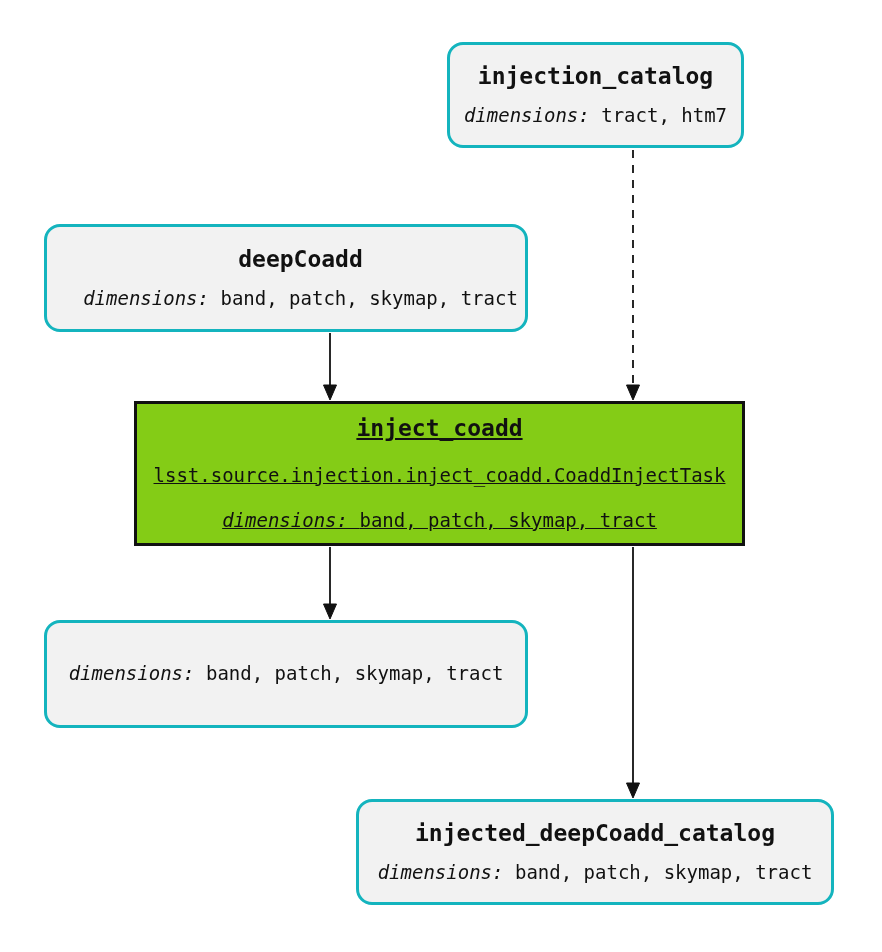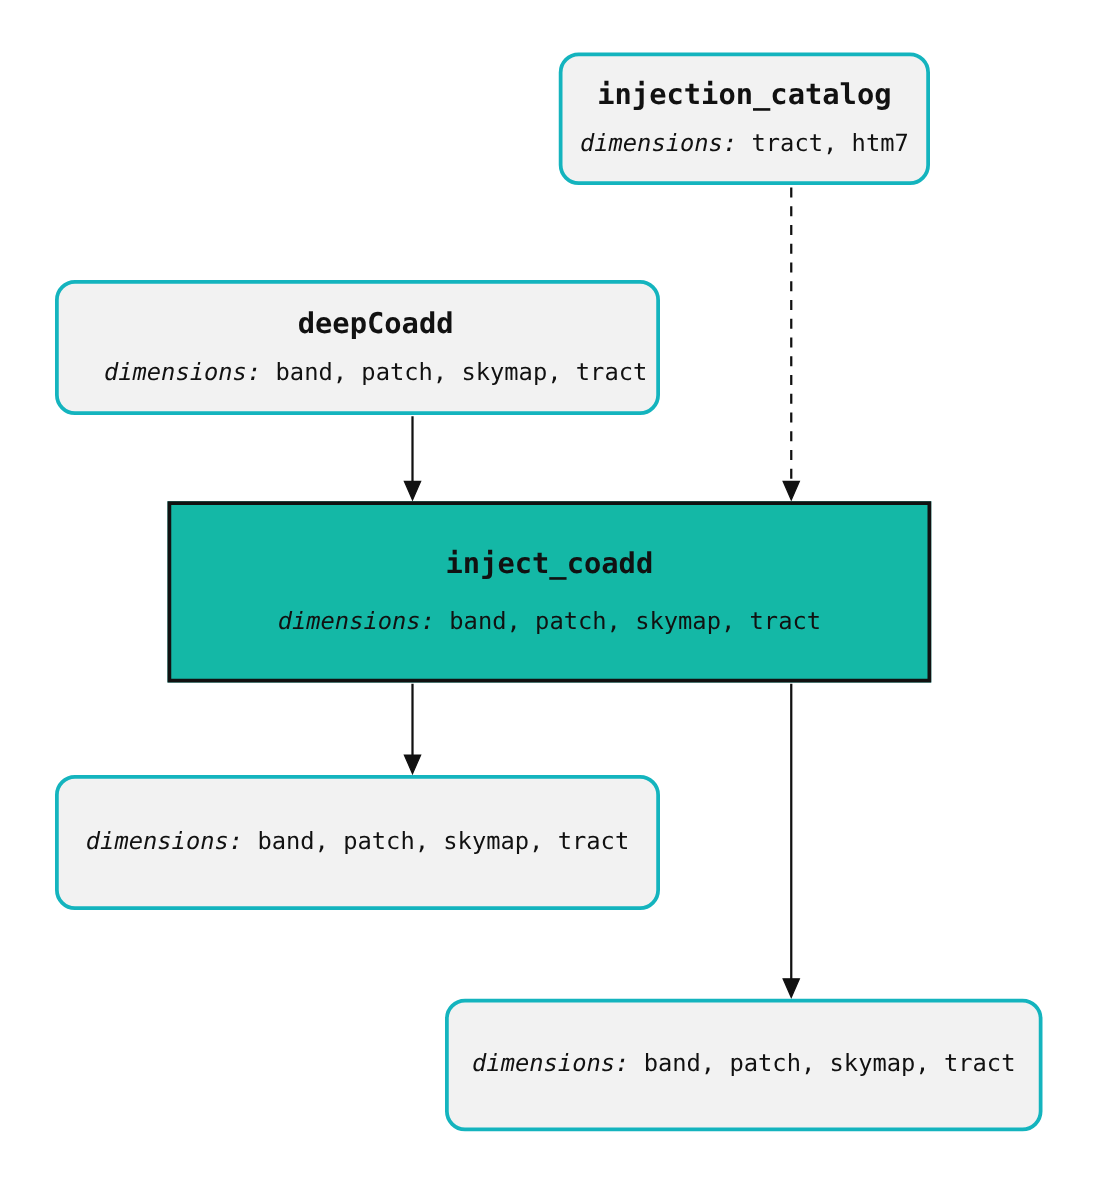--- a/index.html
+++ b/index.html
@@ -34,24 +34,25 @@
     text-align: center;
     white-space: nowrap;
   }
   .node--dataset {
     background: #f2f2f2;
     border: 3.5px solid #14b4be;
     border-radius: 16px;
     gap: 15px;
   }
   .node--task {
-    background: #14b8a6;
+    background: #84cc16;
     border: 3.5px solid #111111;
     border-radius: 0;
     gap: 23px;
+    text-decoration: underline;
   }
   .node__title {
     font-weight: bold;
     font-size: 23px;
     line-height: 1.15;
   }
   .node__meta {
     font-size: 19px;
     line-height: 1.15;
   }
@@ -118,33 +119,35 @@
   <div class="node node--dataset" id="node-deepCoadd">
     <div class="node__title">deepCoadd</div>
     <div class="node__meta">
       <span class="dims-label">dimensions:</span>
       <span>band, patch, skymap, tract</span>
     </div>
   </div>
 
   <div class="node node--task" id="node-inject-coadd">
     <div class="node__title">inject_coadd</div>
+    <div class="node__meta">lsst.source.injection.inject_coadd.CoaddInjectTask</div>
     <div class="node__meta">
       <span class="dims-label">dimensions:</span>
       <span>band, patch, skymap, tract</span>
     </div>
   </div>
 
   <div class="node node--dataset" id="node-injected-deepCoadd">
     <div class="node__meta">
       <span class="dims-label">dimensions:</span>
       <span>band, patch, skymap, tract</span>
     </div>
   </div>
 
   <div class="node node--dataset" id="node-injected-deepCoadd-catalog">
+    <div class="node__title">injected_deepCoadd_catalog</div>
     <div class="node__meta">
       <span class="dims-label">dimensions:</span>
       <span>band, patch, skymap, tract</span>
     </div>
   </div>
 
 </div>
 
 </body></html>

